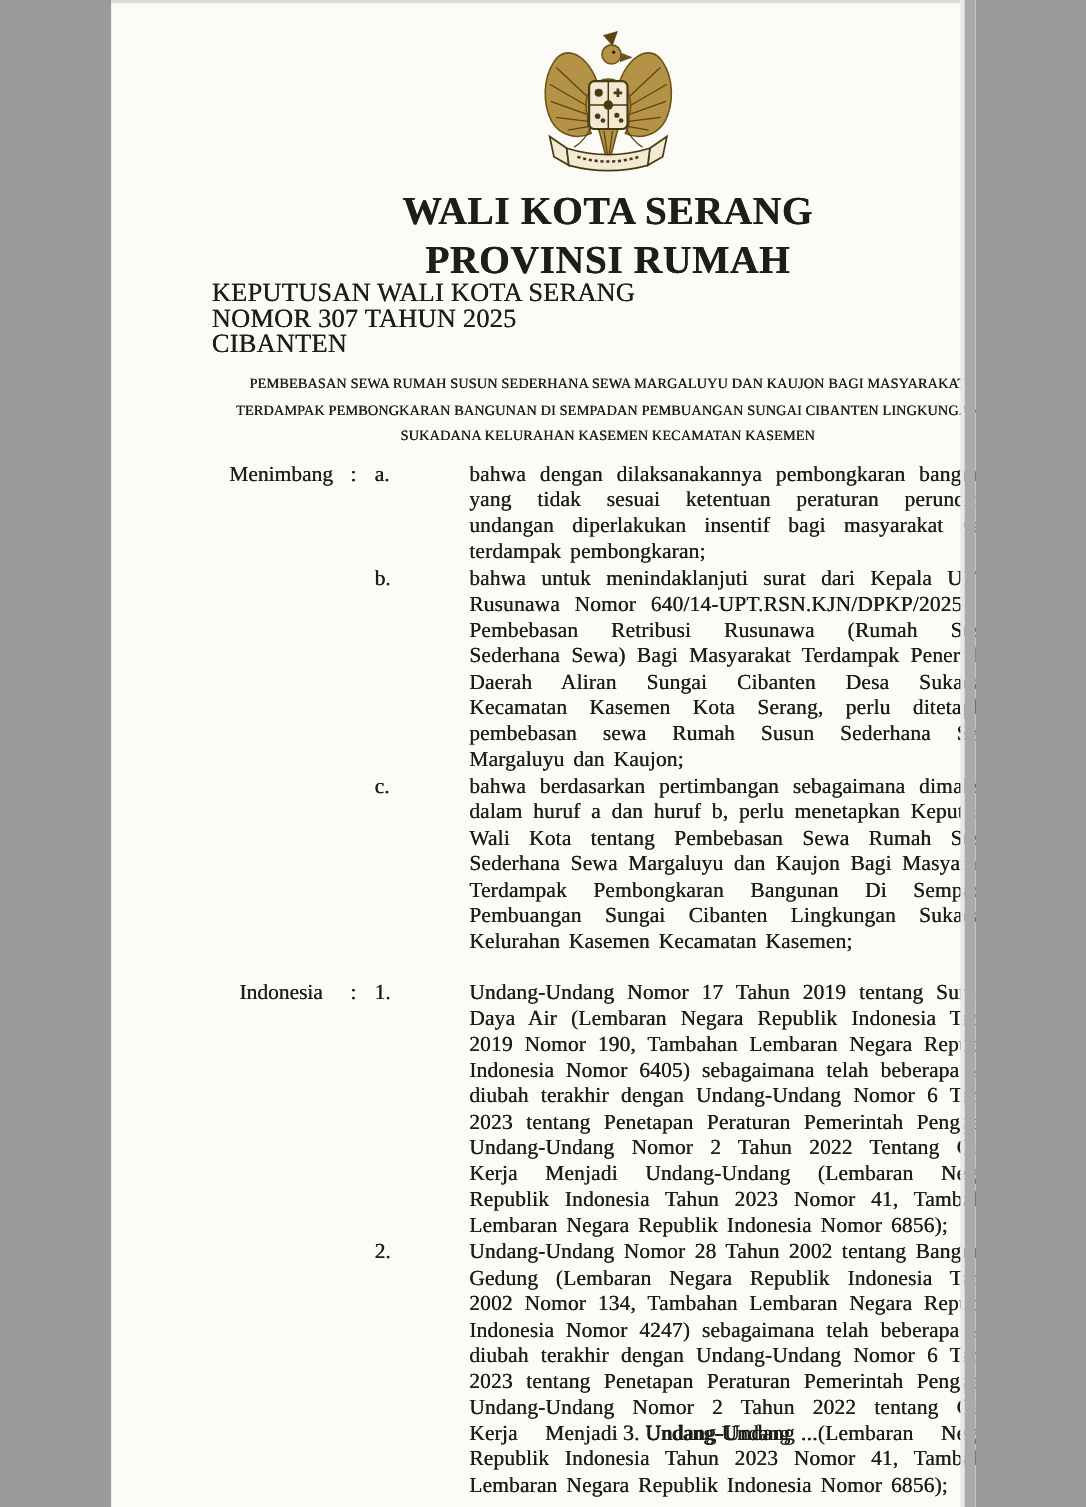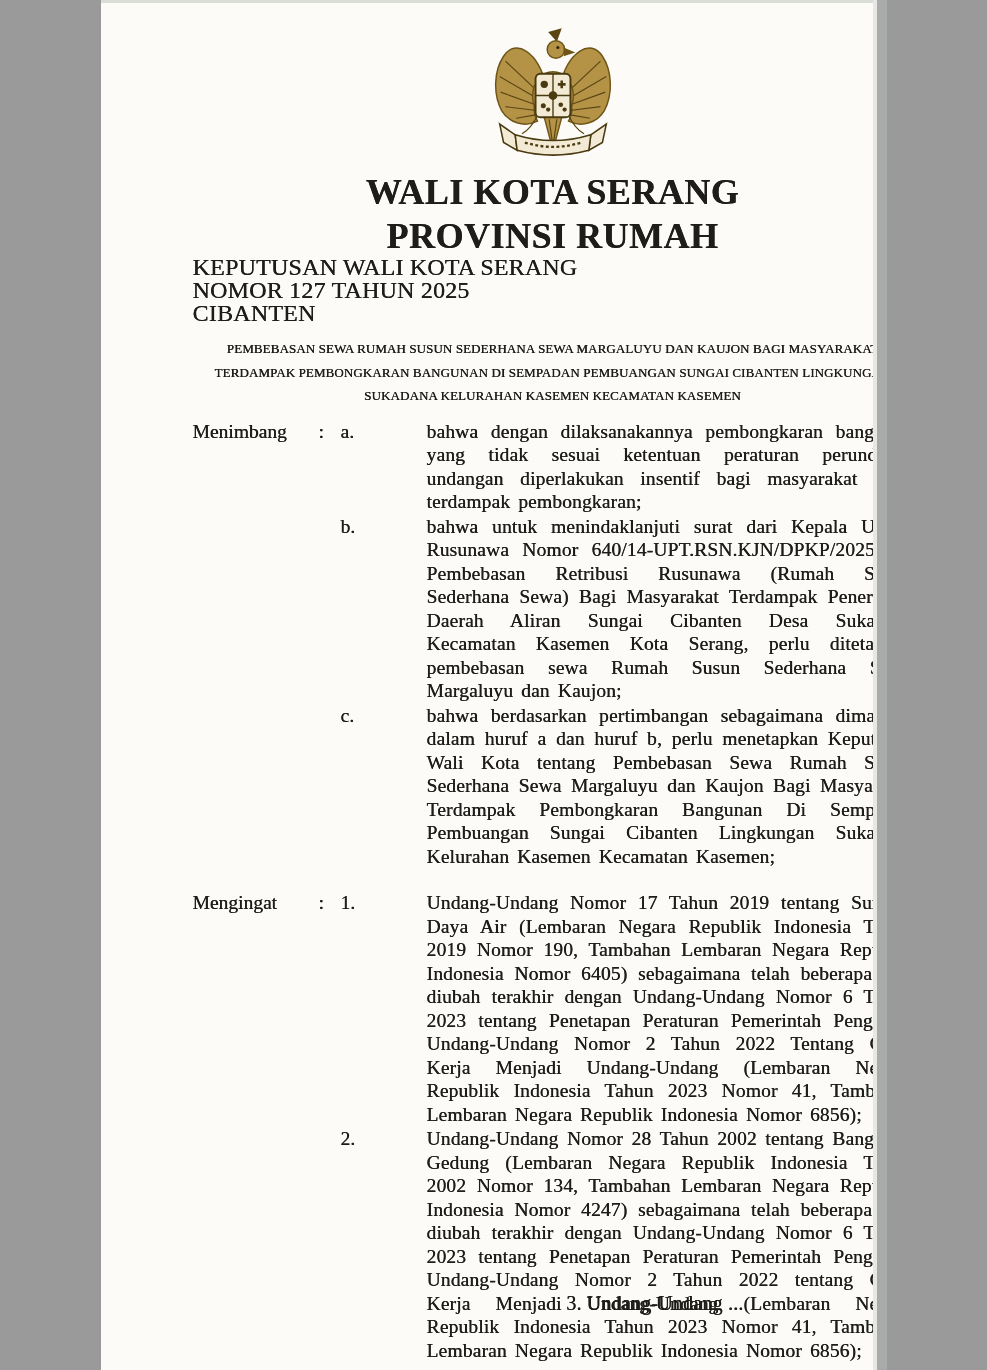--- a/index.html
+++ b/index.html
@@ -44,21 +44,21 @@
   .salutation{
     text-align:center;font-size:20px;margin-top:15px;
   }
   .clauses{
     margin-top:6px;font-size:19.5px;line-height:23.5px;
   }
   .clause-row{
     display:grid;grid-template-columns:126px 22px 50px 1fr;
     align-items:start;margin-bottom:1px;
   }
-  .clause-term{text-align:left;}
+  .clause-term{text-align:center;}
   .clause-colon{text-align:left;}
   .clause-marker{text-align:left;}
   .clause-text{
     text-align:justify;word-spacing:3px;letter-spacing:.15px;
     hyphens:none;
     margin-left:36px;
   }
   .block-gap{height:22px;}
   .footer-catchword{
     position:absolute;right:143px;top:1292px;font-size:20px;
@@ -122,21 +122,21 @@
       <path d="M104,114 L120,103 L116,122 L102,130 Z" fill="#f2ead4" stroke="#4a3a10" stroke-width="1.6"></path>
       <path d="M26,114 Q65,126 104,114 L102,130 Q65,140 28,130 Z" fill="#f2ead4" stroke="#4a3a10" stroke-width="1.6"></path>
       <path d="M36,122 Q65,131 94,122" stroke="#4a3a10" stroke-width="2.4" fill="none" stroke-dasharray="3 2.5"></path>
     </svg>
 
     <div class="authority">WALI KOTA SERANG</div>
     <div class="authority">PROVINSI RUMAH</div>
 
     <div class="docmeta">
       <div>KEPUTUSAN WALI KOTA SERANG</div>
-      <div>NOMOR 127 TAHUN 2025</div>
+      <div>NOMOR 307 TAHUN 2025</div>
       <div>CIBANTEN</div>
     </div>
 
     <div class="subject">PEMBEBASAN SEWA RUMAH SUSUN SEDERHANA SEWA MARGALUYU DAN KAUJON BAGI MASYARAKAT TERDAMPAK PEMBONGKARAN BANGUNAN DI SEMPADAN PEMBUANGAN SUNGAI CIBANTEN LINGKUNGAN SUKADANA KELURAHAN KASEMEN KECAMATAN KASEMEN</div>
 
 
     <div class="clauses">
       <div class="clause-row">
         <div class="clause-term">Menimbang</div>
         <div class="clause-colon">:</div>
@@ -152,21 +152,21 @@
       <div class="clause-row">
         <div class="clause-term"></div>
         <div class="clause-colon"></div>
         <div class="clause-marker">c.</div>
         <div class="clause-text">bahwa berdasarkan pertimbangan sebagaimana dimaksud dalam huruf a dan huruf b, perlu menetapkan Keputusan Wali Kota tentang Pembebasan Sewa Rumah Susun Sederhana Sewa Margaluyu dan Kaujon Bagi Masyarakat Terdampak Pembongkaran Bangunan Di Sempadan Pembuangan Sungai Cibanten Lingkungan Sukadana Kelurahan Kasemen Kecamatan Kasemen;</div>
       </div>
 
       <div class="block-gap"></div>
 
       <div class="clause-row">
-        <div class="clause-term">Mengingat</div>
+        <div class="clause-term">Indonesia</div>
         <div class="clause-colon">:</div>
         <div class="clause-marker">1.</div>
         <div class="clause-text">Undang-Undang Nomor 17 Tahun 2019 tentang Sumber Daya Air (Lembaran Negara Republik Indonesia Tahun 2019 Nomor 190, Tambahan Lembaran Negara Republik Indonesia Nomor 6405) sebagaimana telah beberapa kali diubah terakhir dengan Undang-Undang Nomor 6 Tahun 2023 tentang Penetapan Peraturan Pemerintah Pengganti Undang-Undang Nomor 2 Tahun 2022 Tentang Cipta Kerja Menjadi Undang-Undang (Lembaran Negara Republik Indonesia Tahun 2023 Nomor 41, Tambahan Lembaran Negara Republik Indonesia Nomor 6856);</div>
       </div>
       <div class="clause-row">
         <div class="clause-term"></div>
         <div class="clause-colon"></div>
         <div class="clause-marker">2.</div>
         <div class="clause-text">Undang-Undang Nomor 28 Tahun 2002 tentang Bangunan Gedung (Lembaran Negara Republik Indonesia Tahun 2002 Nomor 134, Tambahan Lembaran Negara Republik Indonesia Nomor 4247) sebagaimana telah beberapa kali diubah terakhir dengan Undang-Undang Nomor 6 Tahun 2023 tentang Penetapan Peraturan Pemerintah Pengganti Undang-Undang Nomor 2 Tahun 2022 tentang Cipta Kerja Menjadi Undang-Undang (Lembaran Negara Republik Indonesia Tahun 2023 Nomor 41, Tambahan Lembaran Negara Republik Indonesia Nomor 6856);</div>
       </div>

